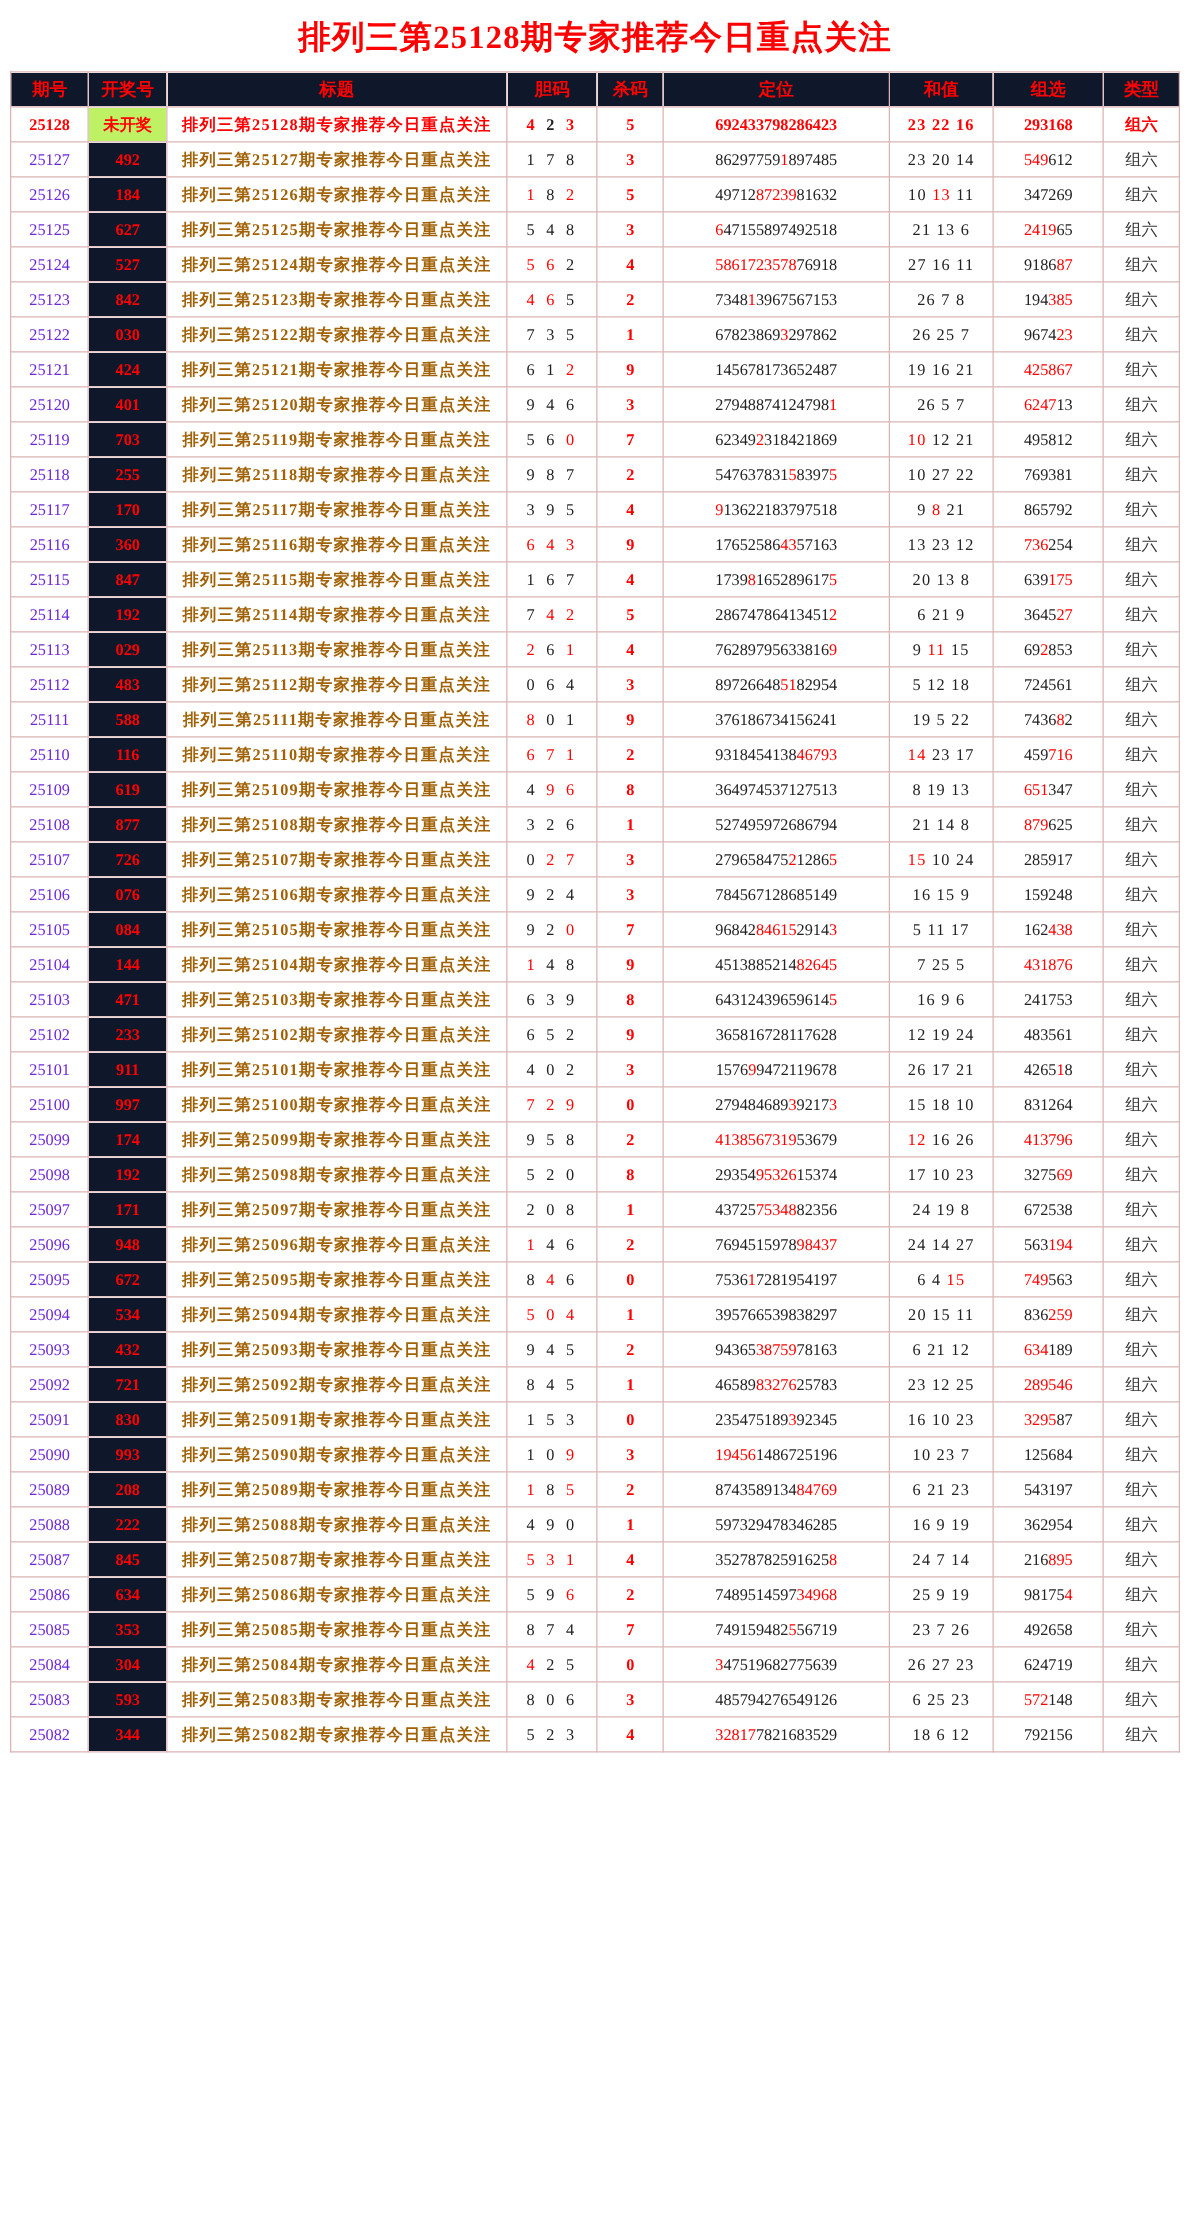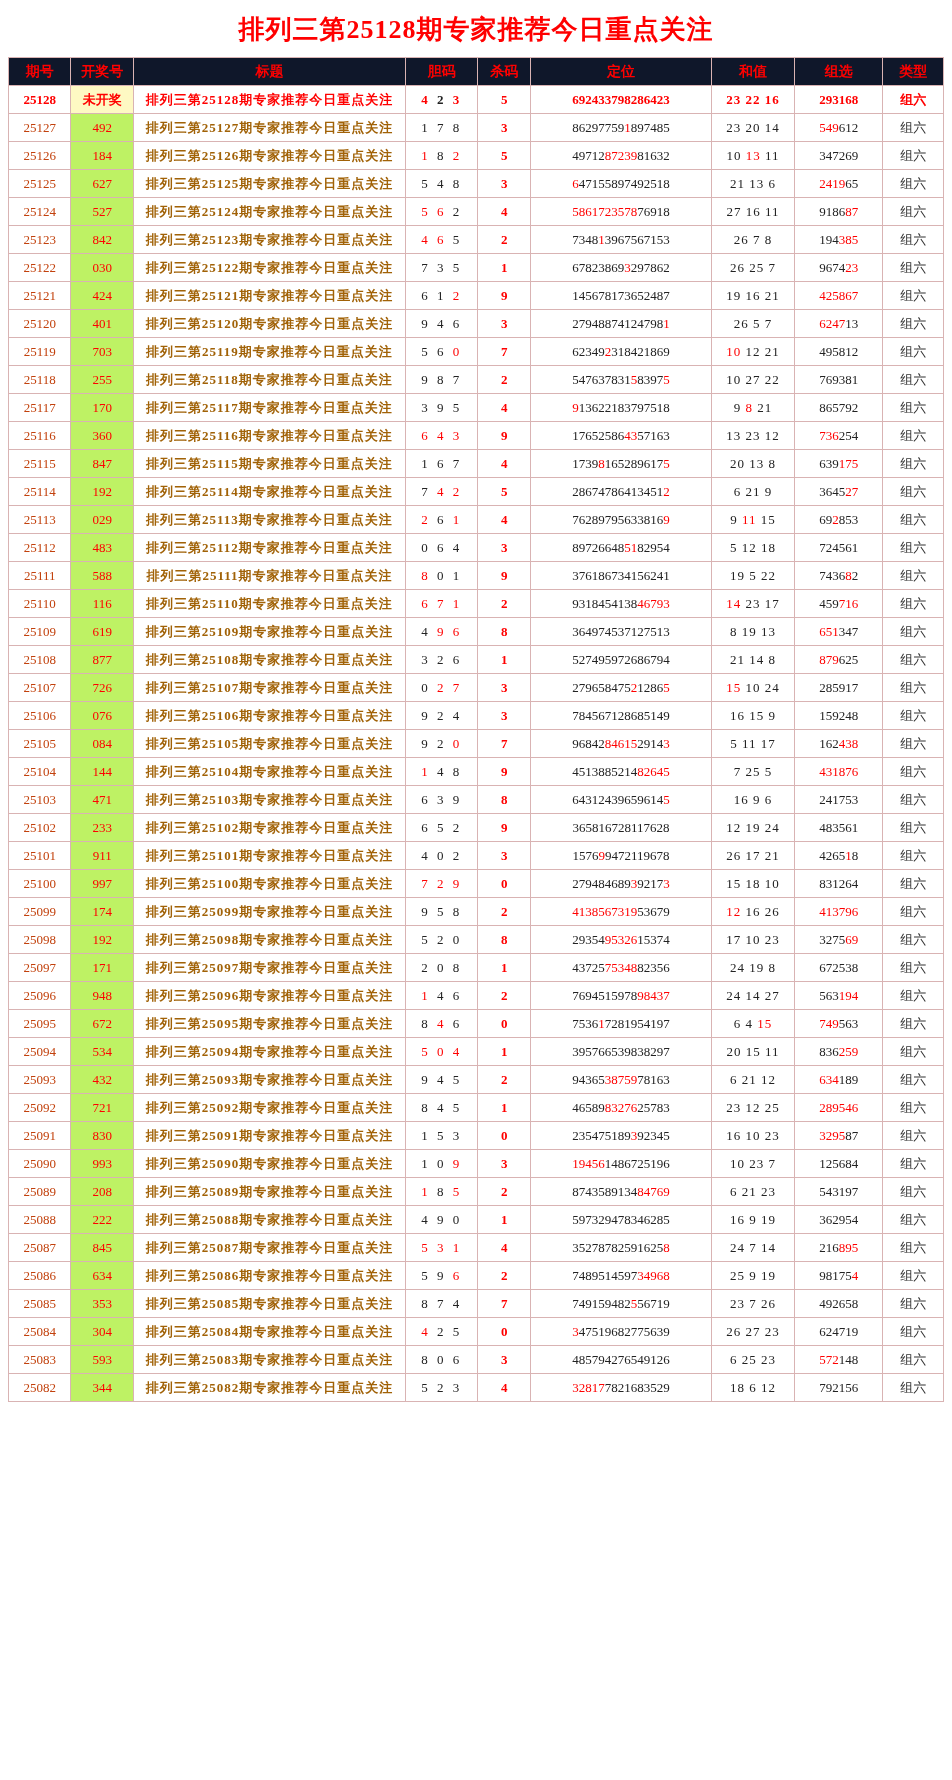--- a/index.html
+++ b/index.html
@@ -39,35 +39,35 @@
   col.c-issue{width:62px;}
   col.c-open{width:62px;}
   col.c-title{width:270px;}
   col.c-dan{width:72px;}
   col.c-sha{width:52px;}
   col.c-ding{width:180px;}
   col.c-he{width:82px;}
   col.c-zu{width:88px;}
   col.c-type{width:60px;}
 
-  td.issue{color:#c2410c;}
-  td.open{background:#bef264;font-weight:normal;color:#ff0000;}
+  td.issue{color:#6d28d9;}
+  td.open{background:#0f172a;font-weight:bold;color:#ff0000;}
   td.title{color:#a16207;font-size:13px;text-align:center;}
   td.dan{letter-spacing:3px;margin-left:14px;}
   td.sha{font-weight:bold;}
   td.ding{letter-spacing:0px;}
   td.he{letter-spacing:1px;}
   td.zu{}
   td.type{color:#333;}
 
   .r{color:#ff0000;}
   .k{color:#222;}
 
   tr.highlight td{color:#ff0000;font-weight:bold;}
-  tr.highlight td.open{background:#fef9c3;}
+  tr.highlight td.open{background:#bef264;}
   tr.highlight td.title{color:#ff0000;font-weight:bold;}
 </style>
 </head>
 <body>
 
 <div class="page">
   <div class="title">排列三第25128期专家推荐今日重点关注</div>
 
   <table class="main">
     <colgroup>

